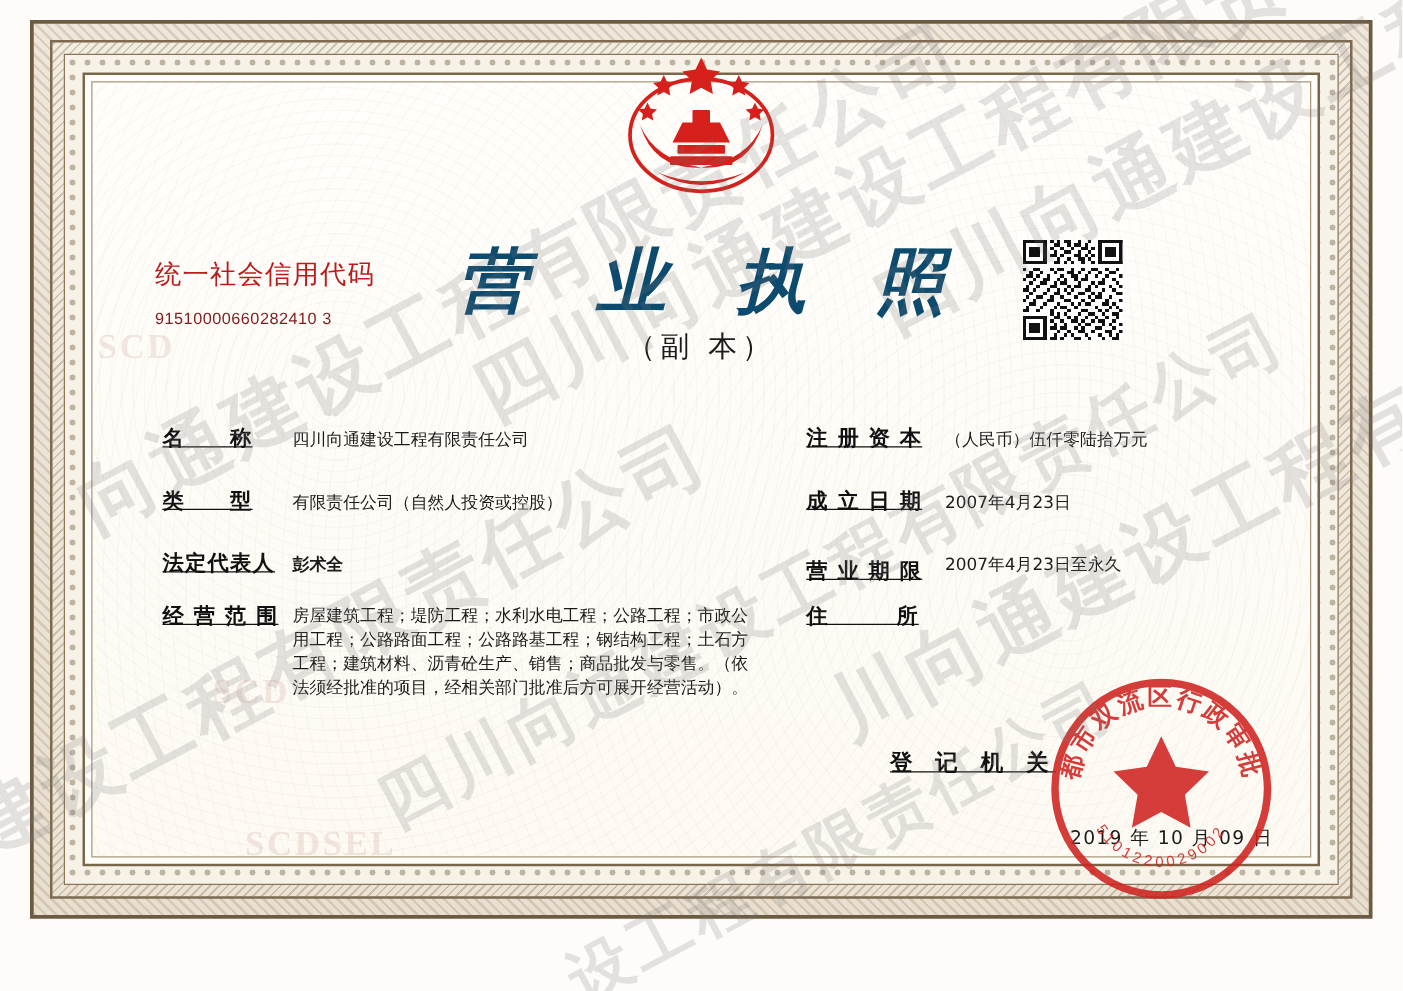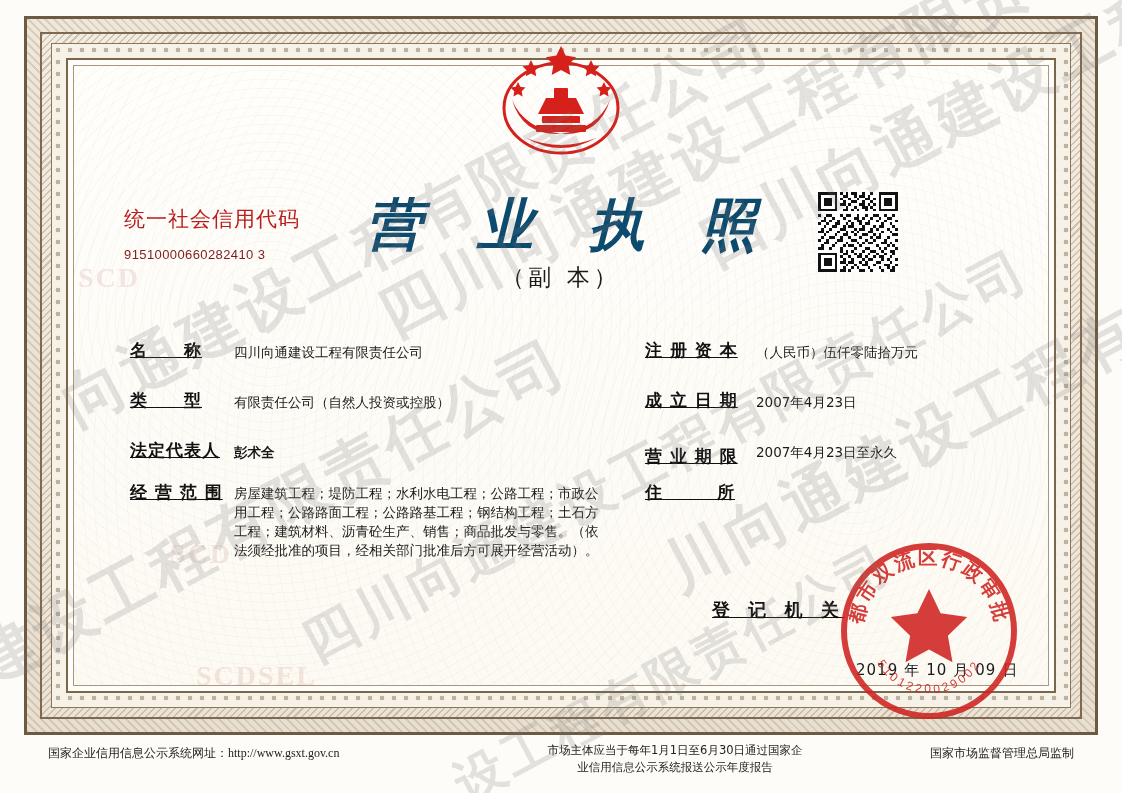--- a/index.html
+++ b/index.html
@@ -598,25 +598,20 @@
         <textPath href="#sealBottomArc" startOffset="50%" text-anchor="middle">5101220029002</textPath>
       </text>
       <path d="M91 49 l11.6 24.3 26.6 3.8 -19.3 18.6 4.6 26.5 -23.5 -12.6 -23.5 12.6 4.6 -26.5 -19.3 -18.6 26.6 -3.8z" fill="#cf2320"></path>
     </svg>
   </div>
 
   <div class="issue-date">
     <span>2019</span><span>年</span><span>10</span><span>月</span><span>09</span><span>日</span>
   </div>
 
-  <div class="footer">
-    <div class="footer-left">国家企业信用信息公示系统网址：http://www.gsxt.gov.cn</div>
-    <div class="footer-center">市场主体应当于每年1月1日至6月30日通过国家企业信用信息公示系统报送公示年度报告</div>
-    <div class="footer-right">国家市场监督管理总局监制</div>
-  </div>
 
   <div class="watermark-layer">
     <div class="wm a">向通建设工程有限责任公司</div>
     <div class="wm b">四川向通建设工程有限责任公司</div>
     <div class="wm c">四川向通建设工程有限责任公司</div>
     <div class="wm d">建设工程有限责任公司</div>
     <div class="wm e">四川向通建设工程有限责任公司</div>
     <div class="wm f">川向通建设工程有限责任公司</div>
     <div class="wm g">设工程有限责任公司</div>
     <div class="wm-faint s1">SCD</div>

